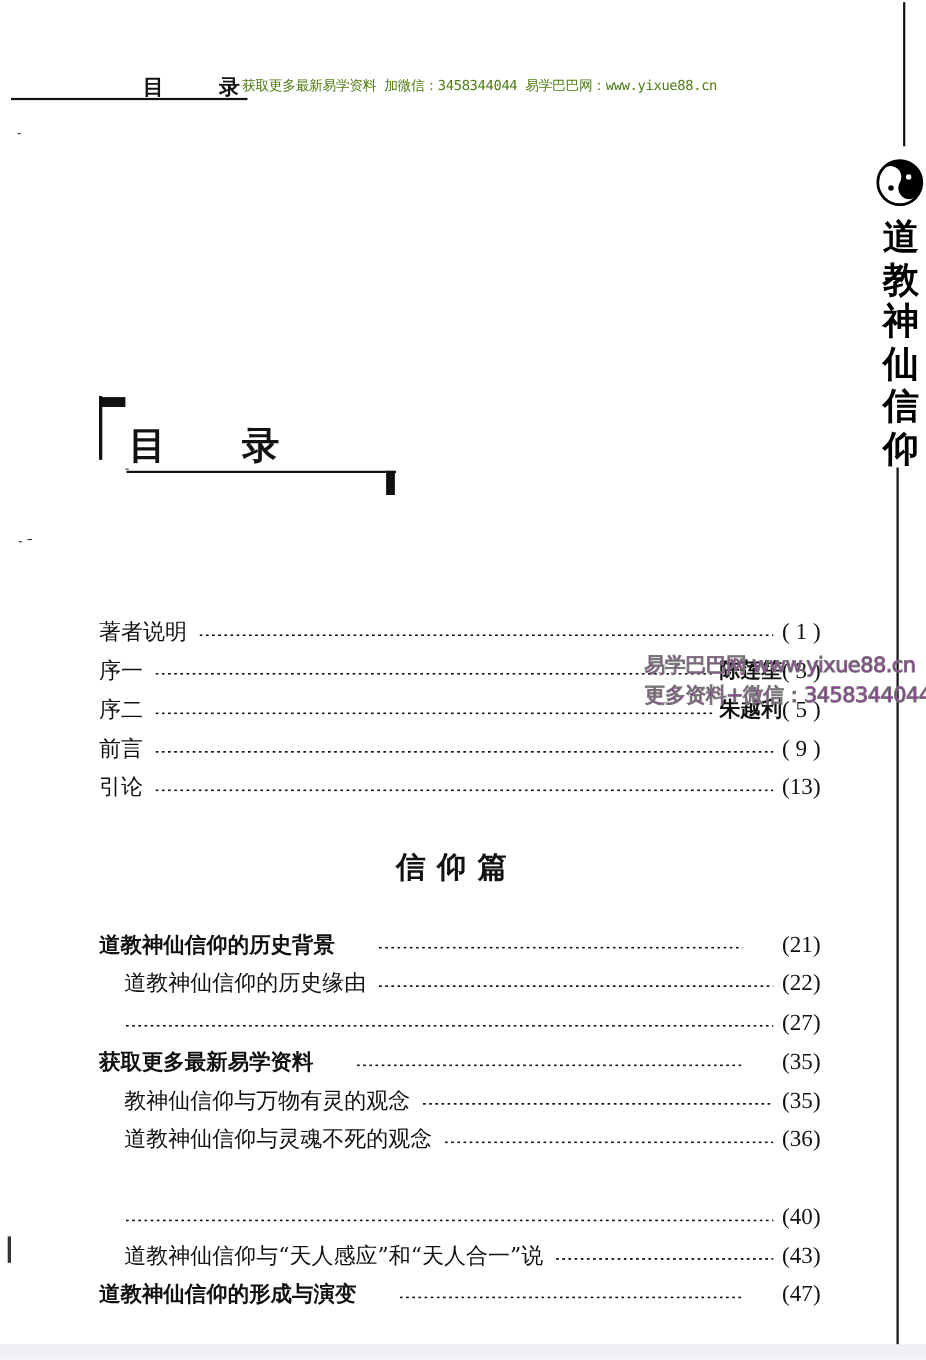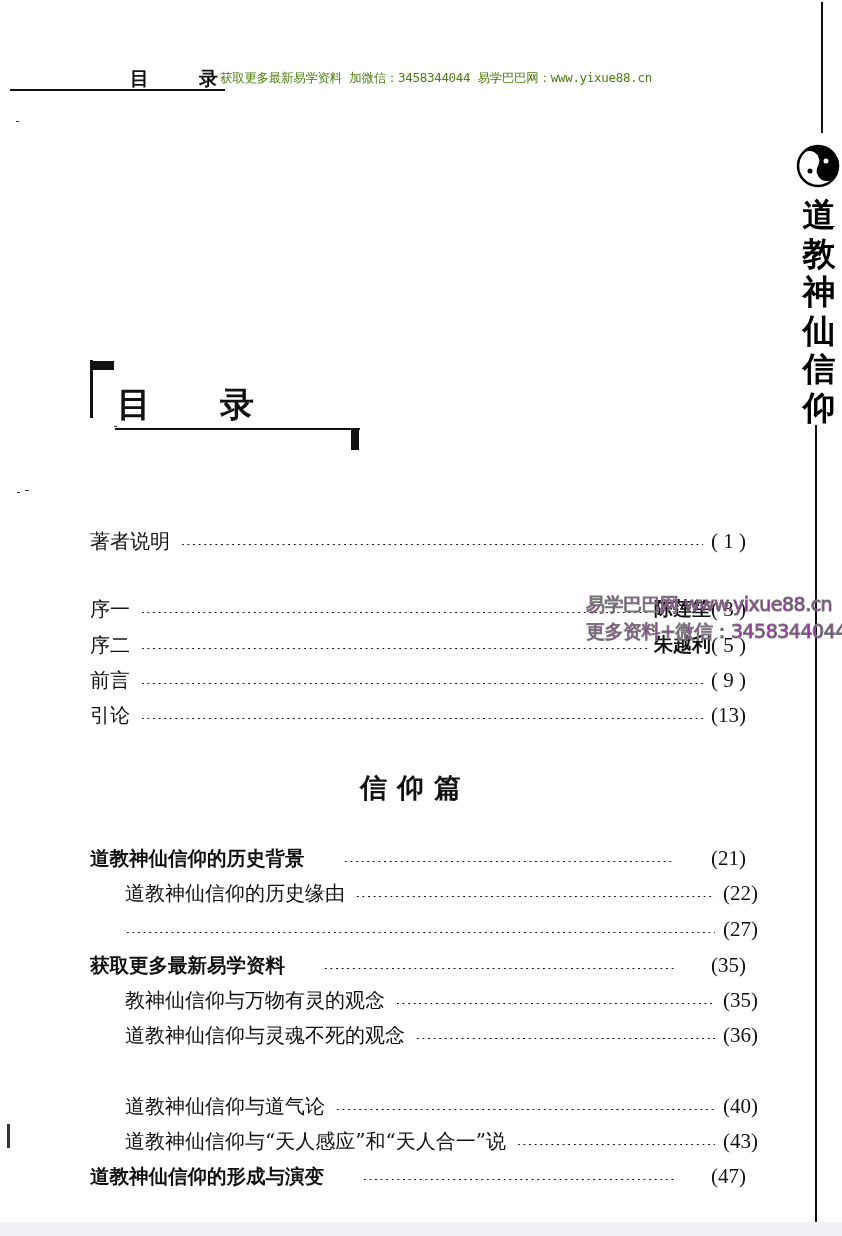--- a/index.html
+++ b/index.html
@@ -38,21 +38,21 @@
   .big-title .c2 { position: absolute; left: 220px; top: 382px; font-size: 34px; font-weight: bold; }
   .big-rule { position: absolute; left: 115px; top: 428px; width: 245px; height: 2px; background: #111; }
   .bracket-end { position: absolute; left: 351px; top: 428px; width: 8px; height: 22px; background: #111; }
 
   
   .toc-row {
     position: absolute; left: 90px; width: 656px; height: 30px;
     display: flex; align-items: center; white-space: nowrap;
     font-size: 20px;
   }
-  .toc-row.indent { left: 113px; width: 633px; margin-left: 12px; }
+  .toc-row.indent { left: 113px; width: 633px; }
   .toc-row.bold { font-weight: bold; font-family: "DejaVu Sans", sans-serif; font-size: 19.5px; gap: 28px; }
   .toc-row .label { flex: 0 0 auto; padding-right: 10px; }
   .toc-row .leader {
     flex: 1 1 auto; height: 3px; margin-top: 6px;
     background-image: radial-gradient(circle, #111 0.9px, transparent 1.1px);
     background-size: 5.6px 3px; background-repeat: repeat-x;
   }
   .toc-row .author { flex: 0 0 auto; font-weight: bold; padding-left: 6px; font-size: 19px; }
   .toc-row .page-no {
     flex: 0 0 auto; font-family: "Liberation Serif", serif; font-size: 21px;
@@ -101,21 +101,21 @@
 
   <div class="bracket-v"></div>
   <div class="bracket-h"></div>
   <div class="big-title">
     <span class="c1">目</span>
     <span class="c2">录</span>
   </div>
   <div class="big-rule"></div>
   <div class="bracket-end"></div>
 
-  <div class="toc-row" style="top:526px">
+  <div class="toc-row" style="top:559px">
     <span class="label">著者说明</span>
     <span class="leader"></span>
     <span class="page-no">( 1 )</span>
   </div>
   <div class="toc-row" style="top:594px">
     <span class="label">序一</span>
     <span class="leader"></span>
     <span class="author">陈莲笙</span>
     <span class="page-no" style="padding-left:0">( 3 )</span>
   </div>
@@ -164,21 +164,20 @@
     <span class="label">教神仙信仰与万物有灵的观念</span>
     <span class="leader"></span>
     <span class="page-no">(35)</span>
   </div>
   <div class="toc-row indent" style="top:1020px">
     <span class="label">道教神仙信仰与灵魂不死的观念</span>
     <span class="leader"></span>
     <span class="page-no">(36)</span>
   </div>
   <div class="toc-row indent" style="top:1091px">
-    <span class="label">道教神仙信仰与道气论</span>
     <span class="leader"></span>
     <span class="page-no">(40)</span>
   </div>
   <div class="toc-row indent" style="top:1126px">
     <span class="label">道教神仙信仰与“天人感应”和“天人合一”说</span>
     <span class="leader"></span>
     <span class="page-no">(43)</span>
   </div>
   <div class="toc-row bold" style="top:1161px">
     <span class="label">道教神仙信仰的形成与演变</span>

